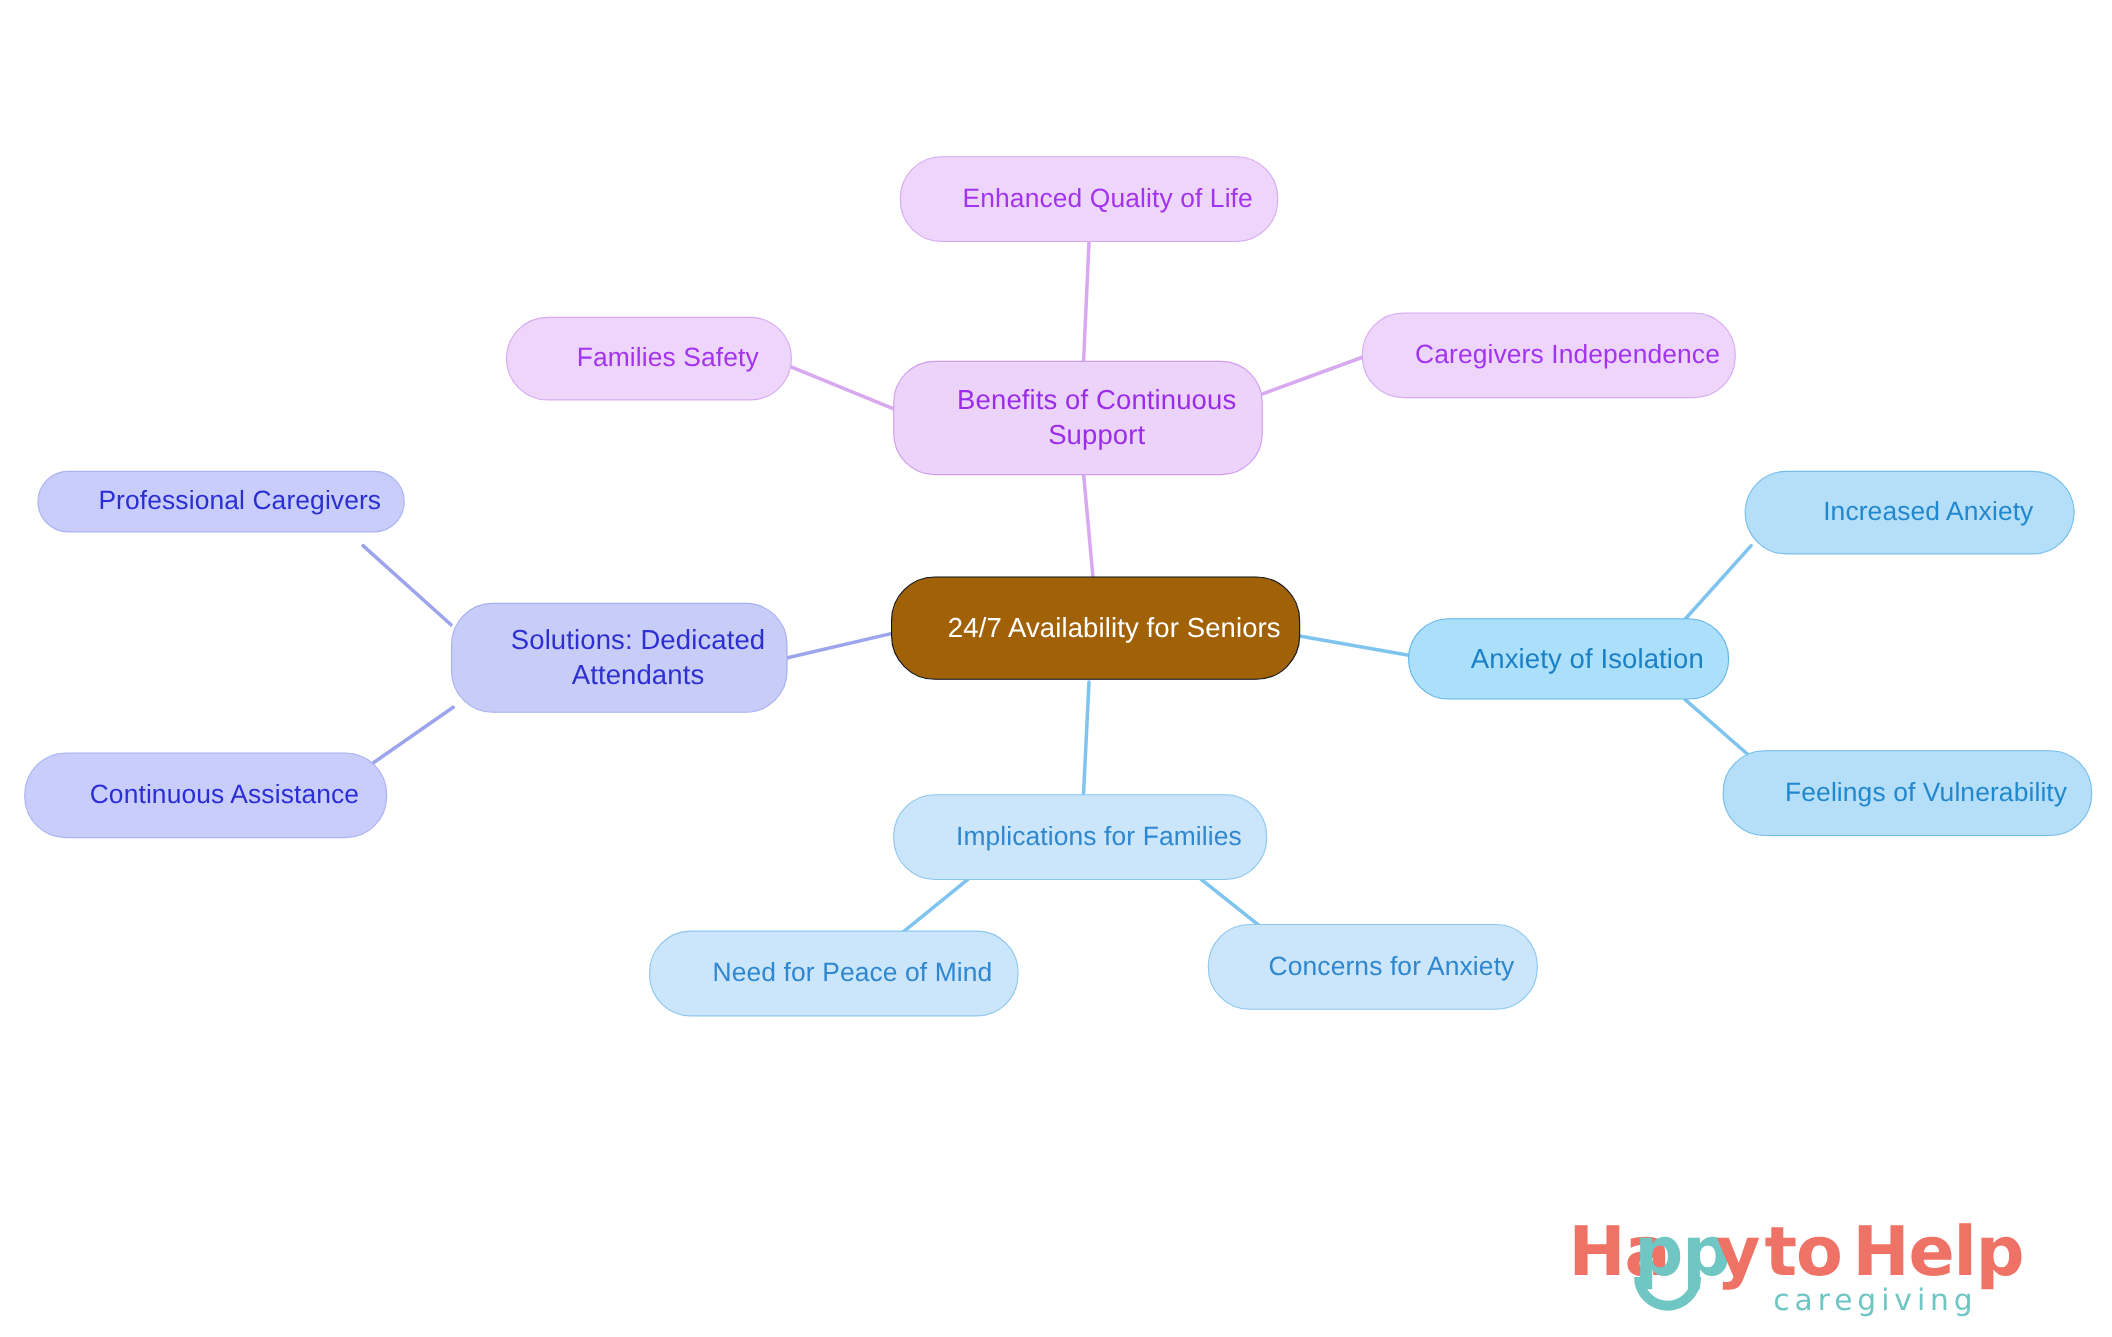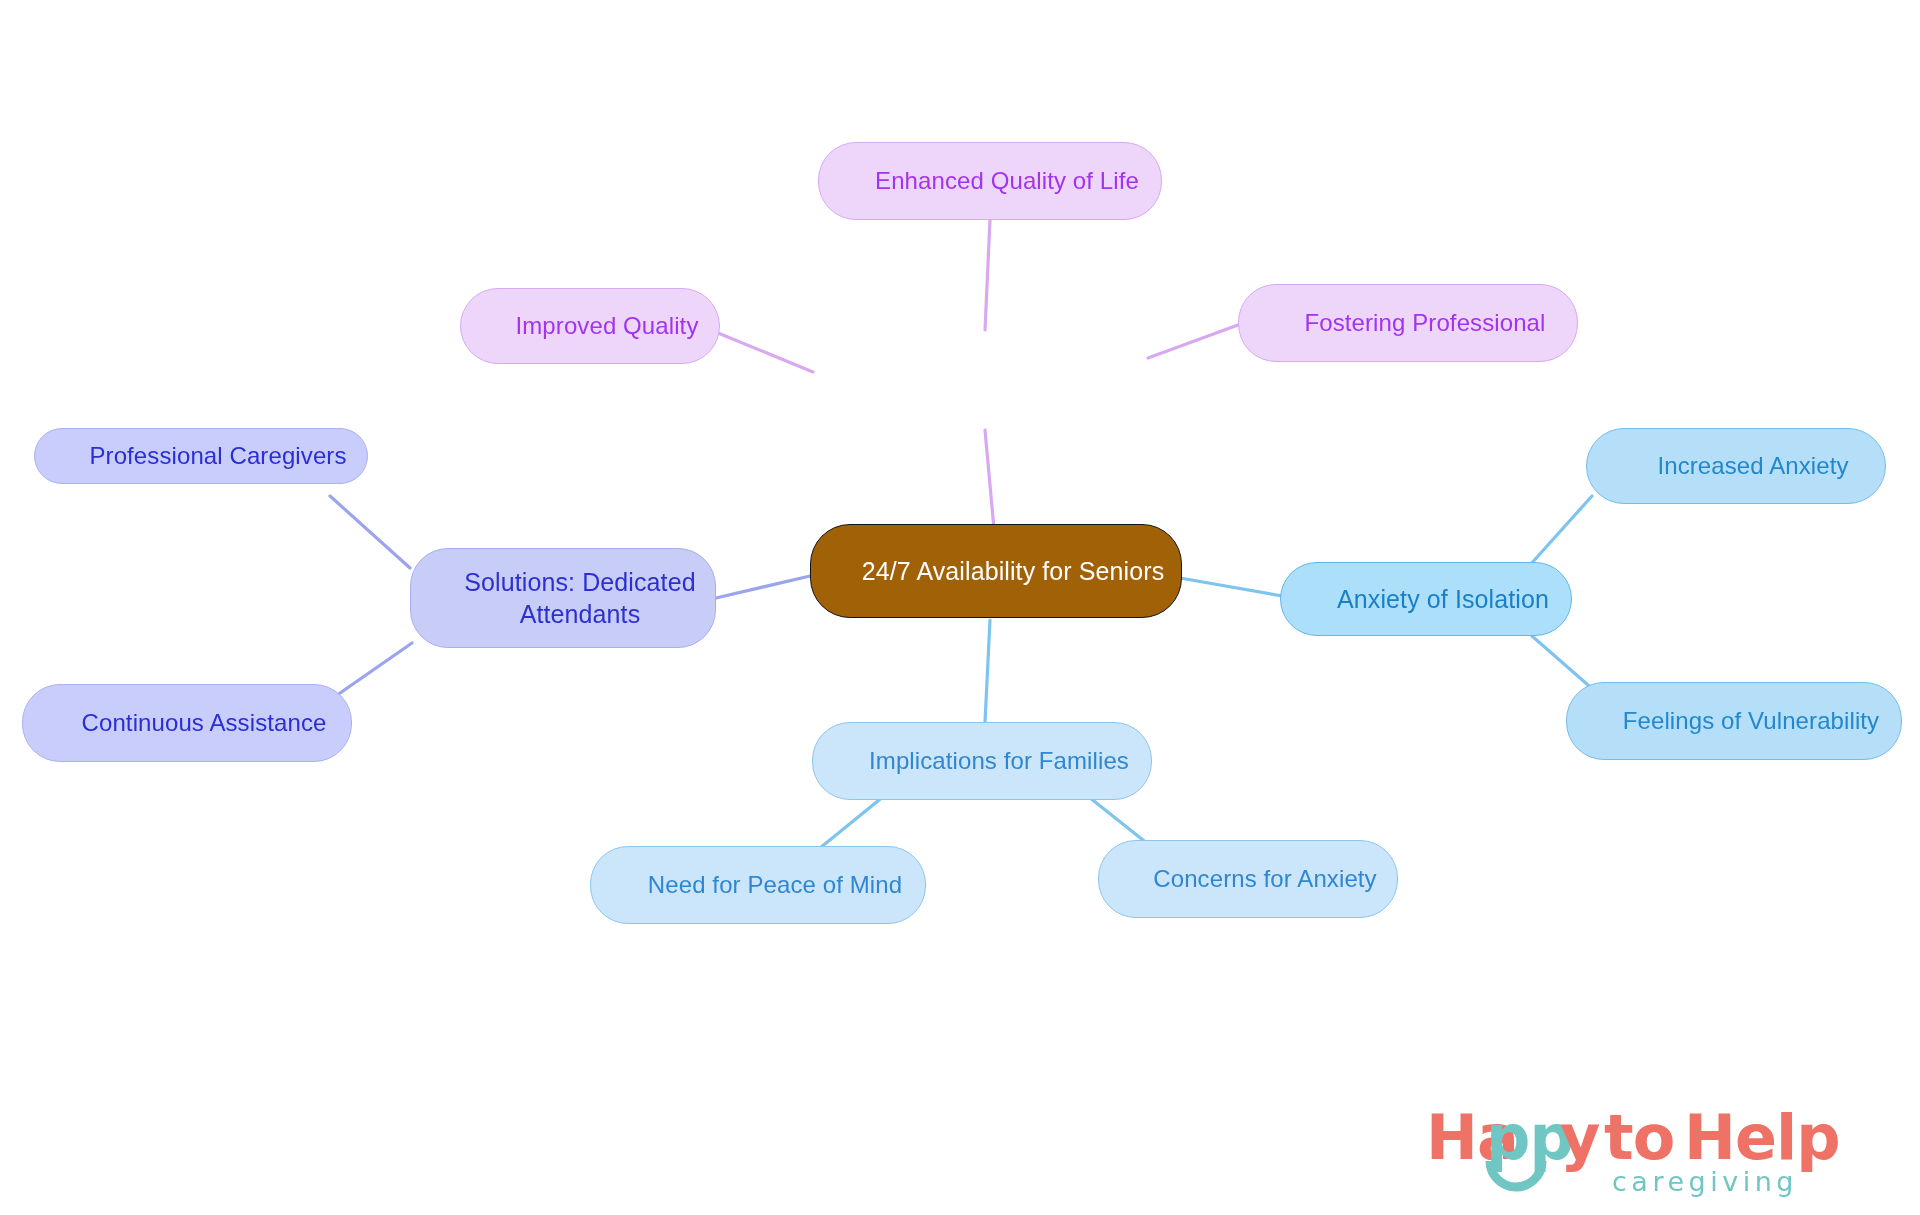--- a/index.html
+++ b/index.html
@@ -156,31 +156,35 @@
 
     <path d="M 900 783 L 820 848" stroke="#7ec4ef" stroke-width="3.2" fill="none" stroke-linecap="round"></path>
 
     <path d="M 1070 782 L 1148 844" stroke="#7ec4ef" stroke-width="3.2" fill="none" stroke-linecap="round"></path>
   </svg>
 
   <div class="node node--root" style="left:810px; top:524px; width:372px; height:94px;">
     <span class="node-label">24/7 Availability for Seniors</span>
   </div>
 
+  <div class="node node--purple-main" style="left:812px; top:328px; width:336px; height:104px;">
+    <span class="node-label">Benefits of Continuous
+Support</span>
+  </div>
 
   <div class="node node--purple-leaf" style="left:818px; top:142px; width:344px; height:78px;">
     <span class="node-label">Enhanced Quality of Life</span>
   </div>
 
   <div class="node node--purple-leaf" style="left:460px; top:288px; width:260px; height:76px;">
-    <span class="node-label">Improved Quality</span>
+    <span class="node-label">Families Safety</span>
   </div>
 
   <div class="node node--purple-leaf" style="left:1238px; top:284px; width:340px; height:78px;">
-    <span class="node-label">Fostering Professional</span>
+    <span class="node-label">Caregivers Independence</span>
   </div>
 
   <div class="node node--indigo-main" style="left:410px; top:548px; width:306px; height:100px;">
     <span class="node-label">Solutions: Dedicated
 Attendants</span>
   </div>
 
   <div class="node node--indigo-leaf" style="left:34px; top:428px; width:334px; height:56px;">
     <span class="node-label">Professional Caregivers</span>
   </div>

